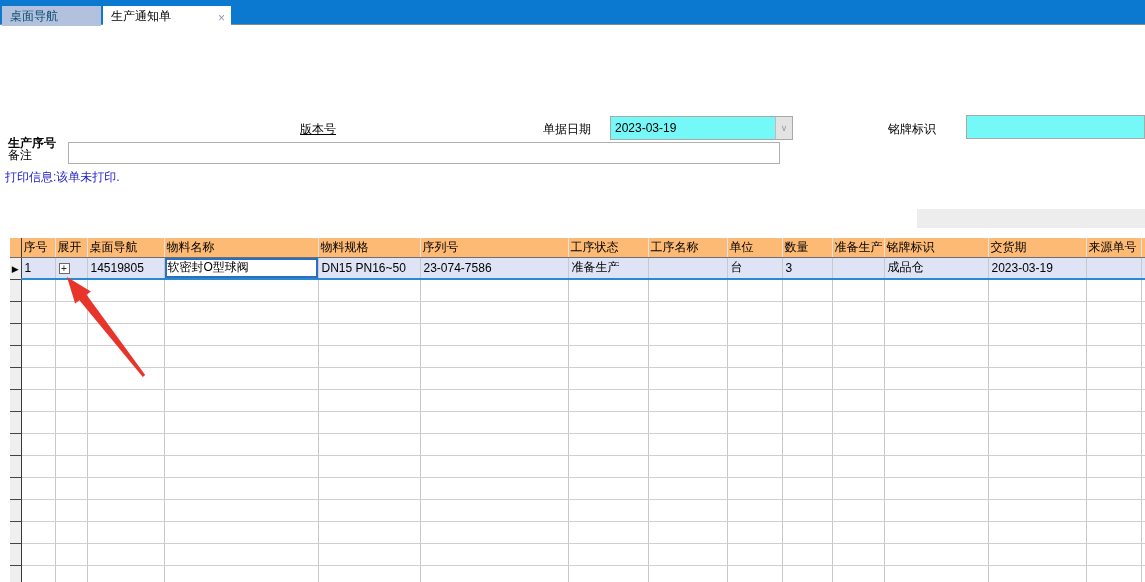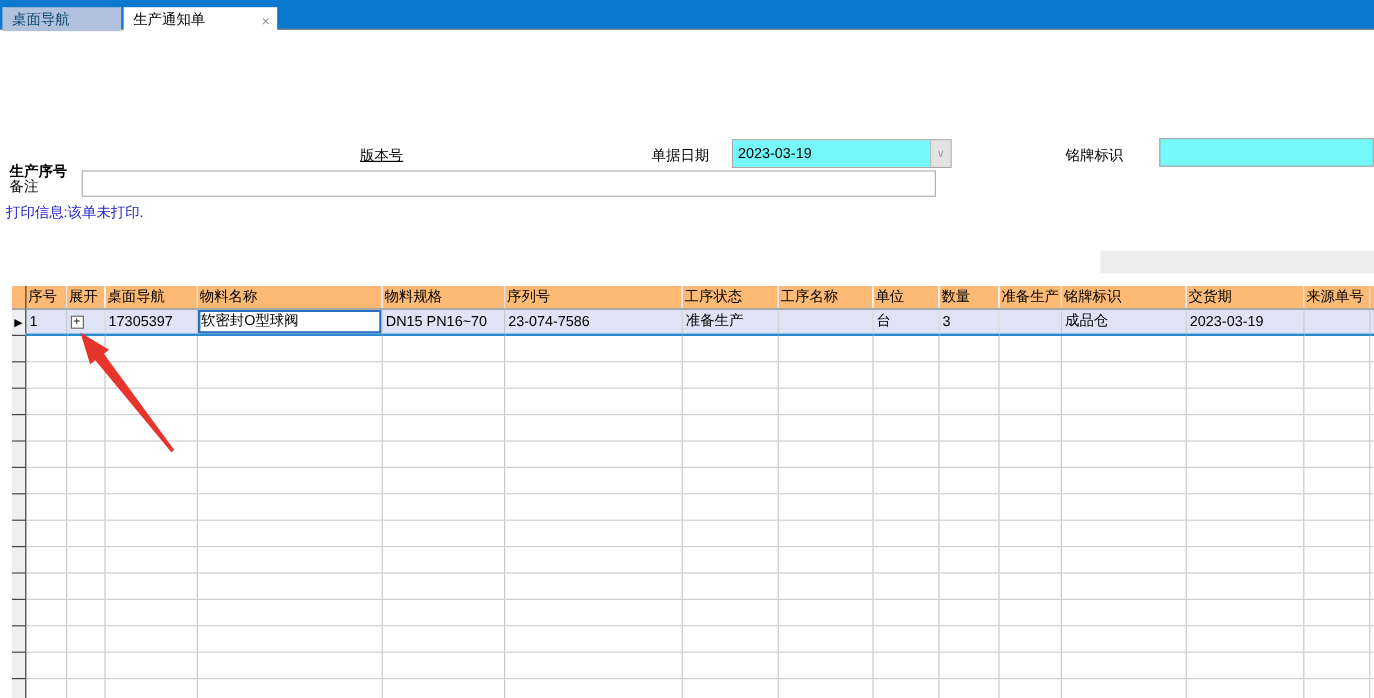--- a/index.html
+++ b/index.html
@@ -121,23 +121,23 @@
             <td class="">准备生产</td>
             <td class="">铭牌标识</td>
             <td class="">交货期</td>
             <td class="">来源单号</td>
             <td class="last-filler"></td>
           </tr>
           <tr class="datarow">
             <td class="sel"><span class="rowmark">▶</span></td>
             <td class="">1</td>
             <td class=""><span class="expand-box">+</span></td>
-            <td class="">17305397</td>
+            <td class="">14519805</td>
             <td class="focused">软密封O型球阀</td>
-            <td class="">DN15 PN16~70</td>
+            <td class="">DN15 PN16~50</td>
             <td class="">23-074-7586</td>
             <td class="">准备生产</td>
             <td class=""></td>
             <td class="">台</td>
             <td class="">3</td>
             <td class=""></td>
             <td class="">成品仓</td>
             <td class="">2023-03-19</td>
             <td class=""></td>
             <td class="last-filler"></td>

